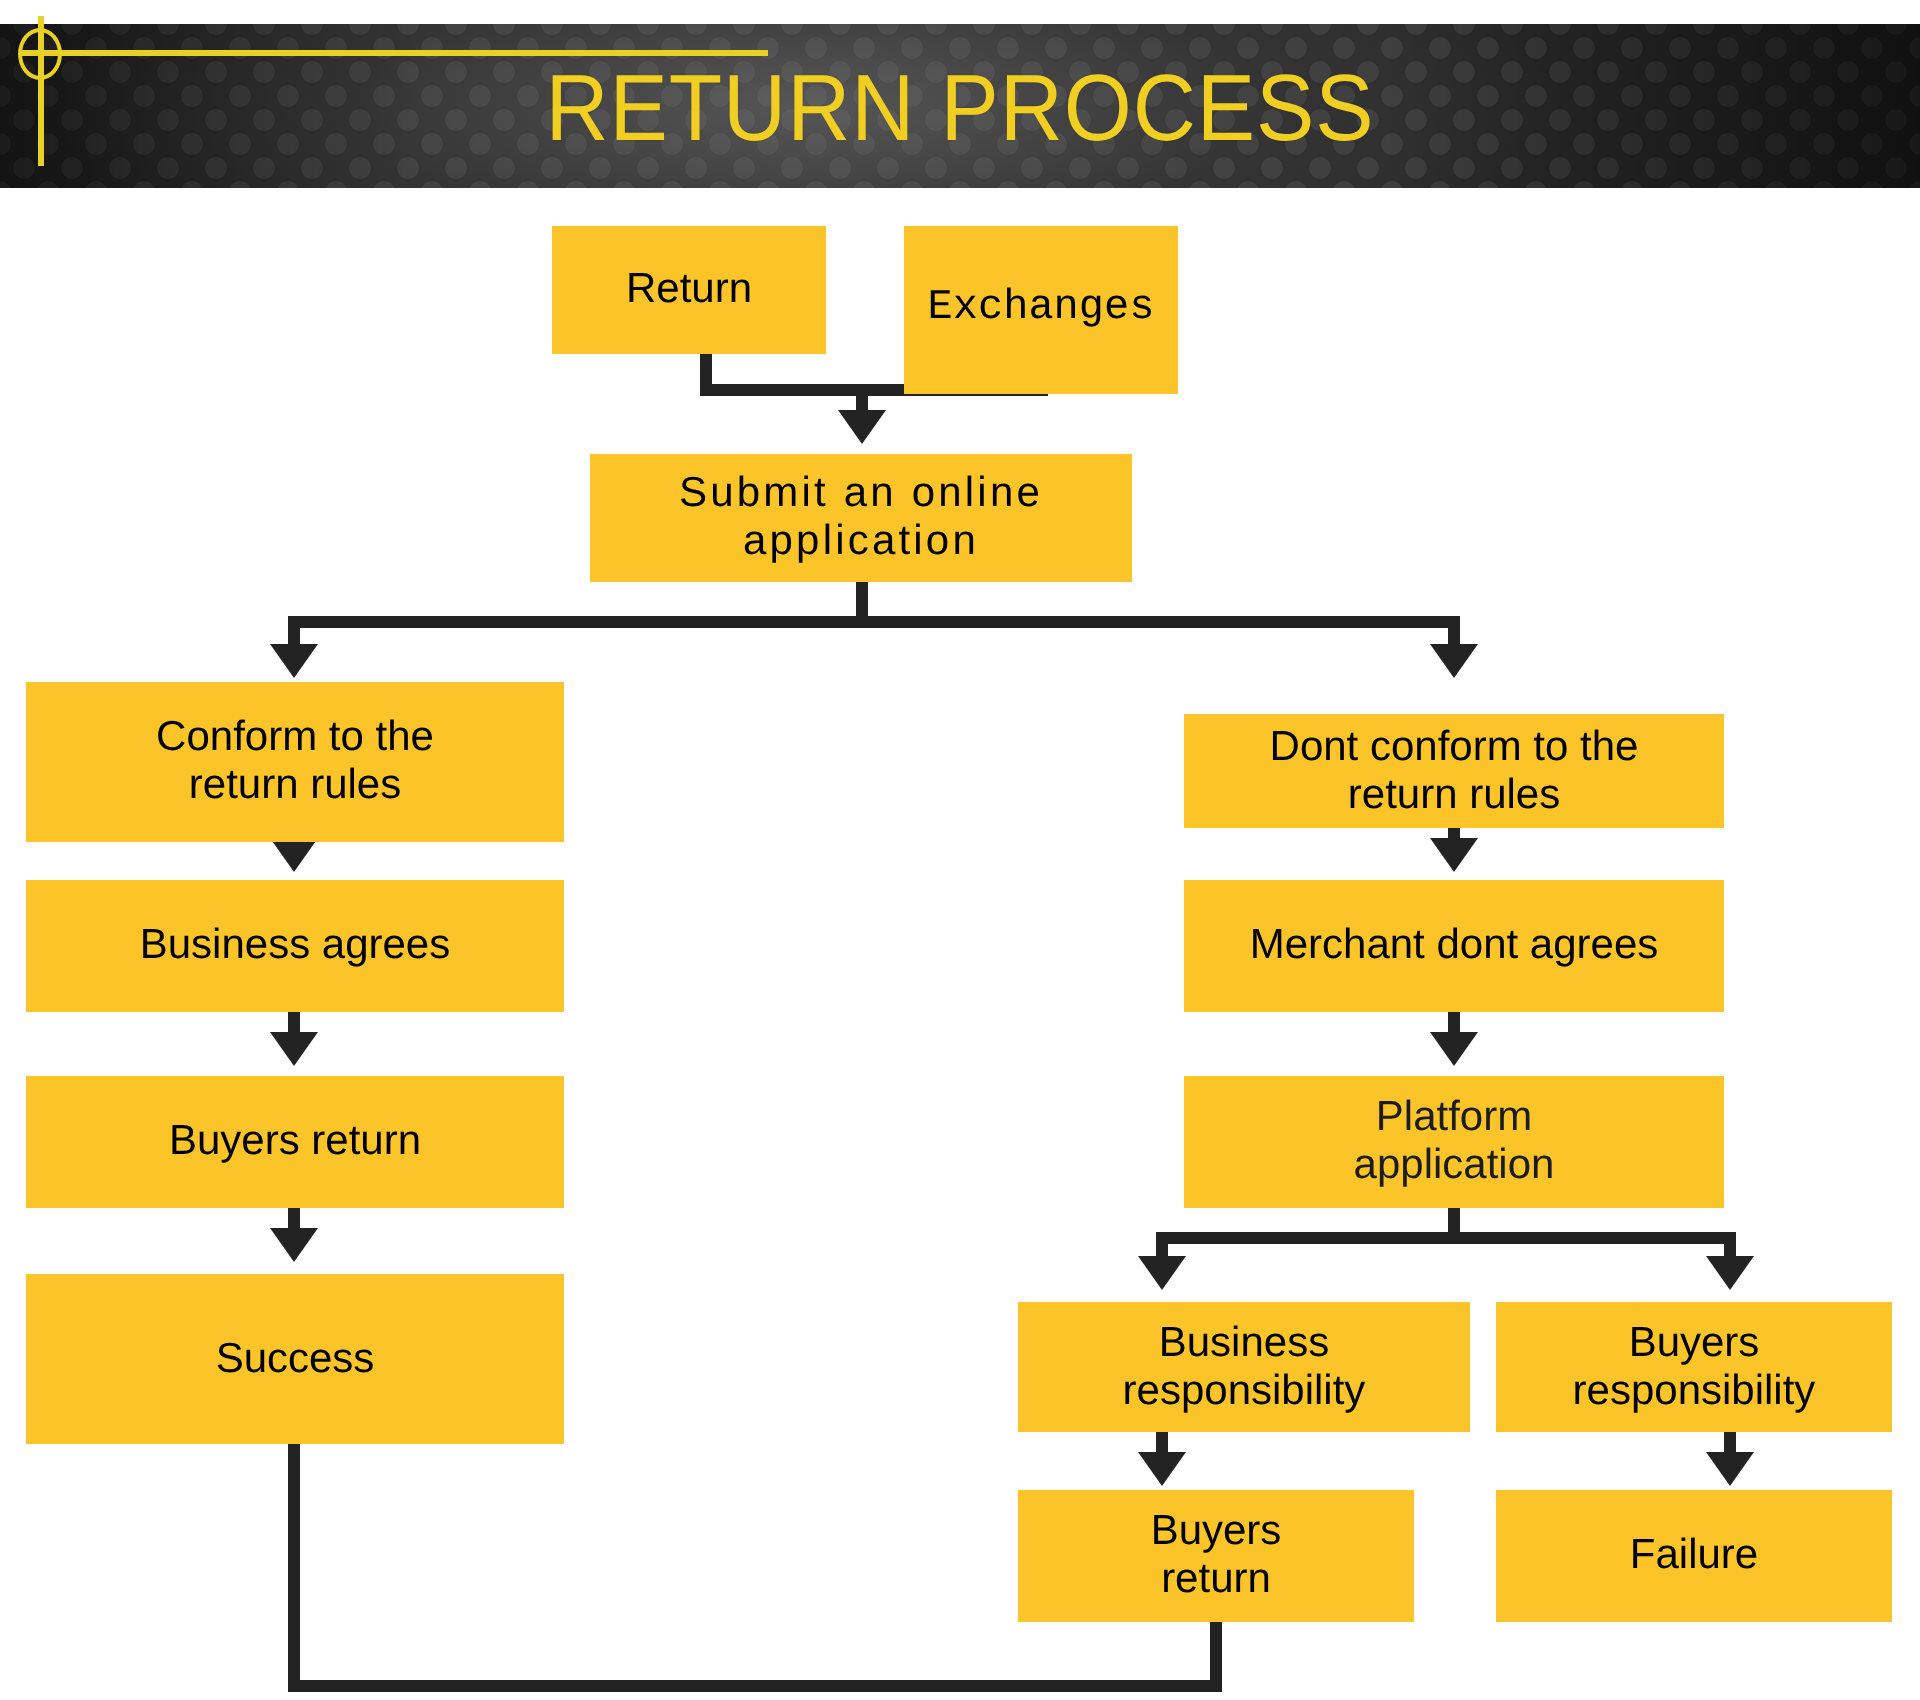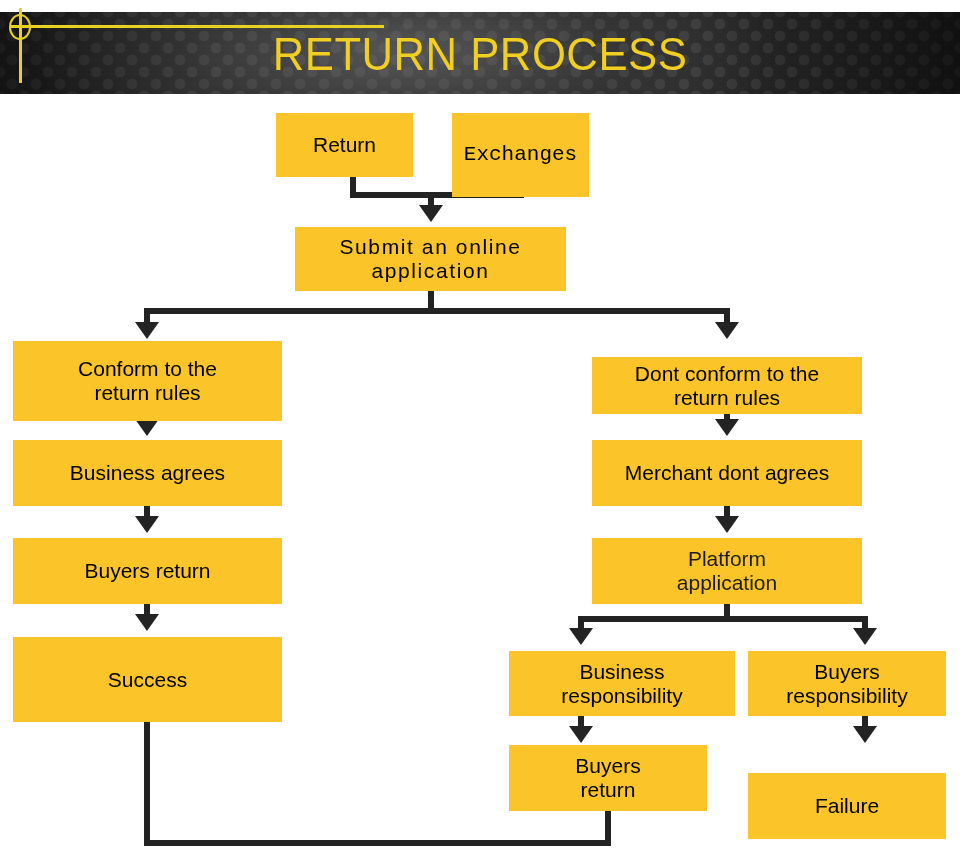--- a/index.html
+++ b/index.html
@@ -219,13 +219,13 @@
 
 <div class="node" style="left:509px; top:651px; width:226px; height:65px;">Business
 responsibility</div>
 
 <div class="node" style="left:748px; top:651px; width:198px; height:65px;">Buyers
 responsibility</div>
 
 <div class="node" style="left:509px; top:745px; width:198px; height:66px;">Buyers
 return</div>
 
-<div class="node" style="left:748px; top:745px; width:198px; height:66px;margin-top:28px;">Failure</div>
+<div class="node" style="left:748px; top:745px; width:198px; height:66px;">Failure</div>
 
 </body></html>

